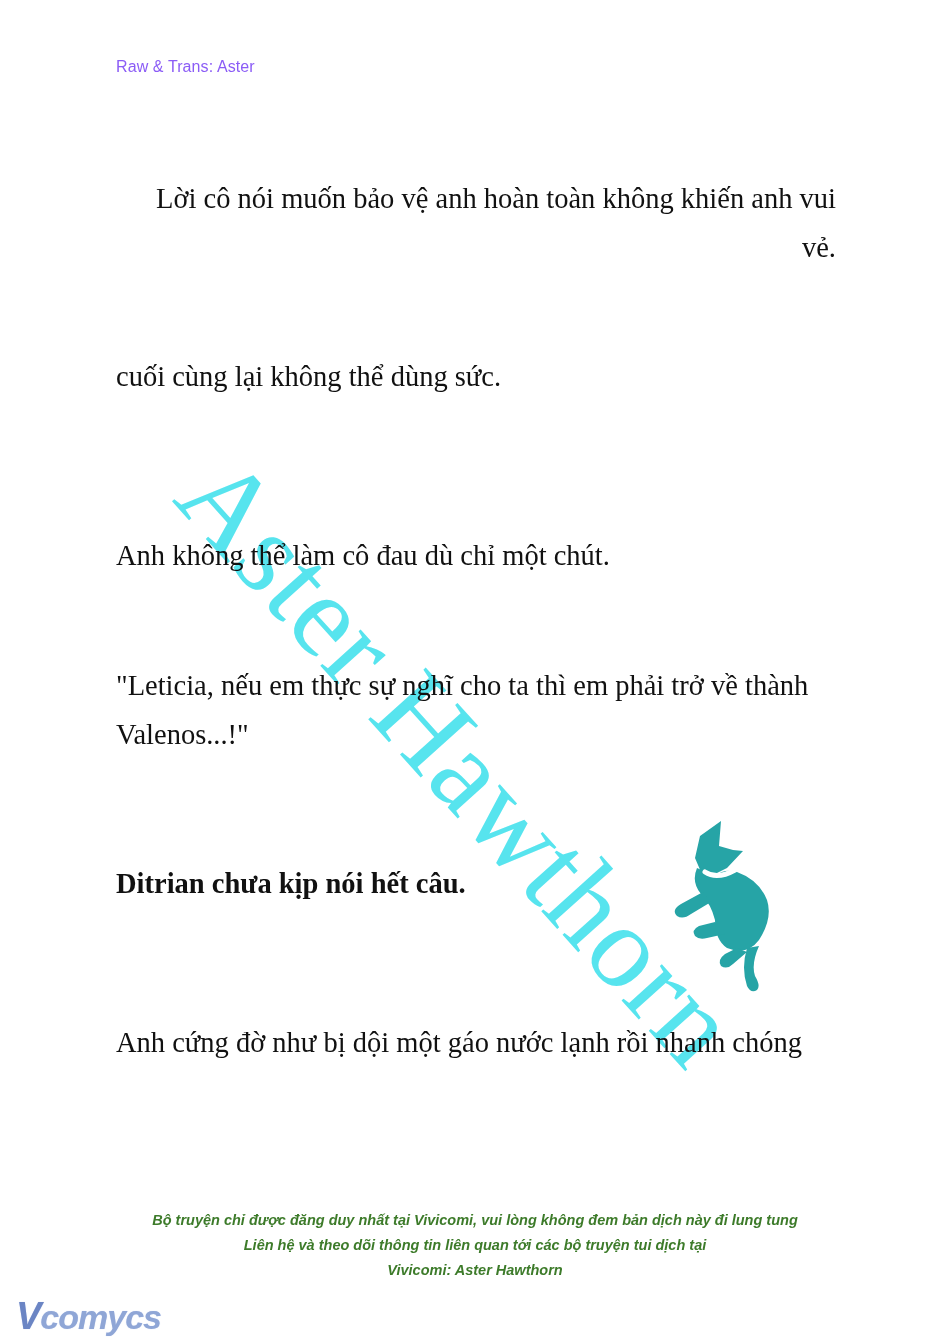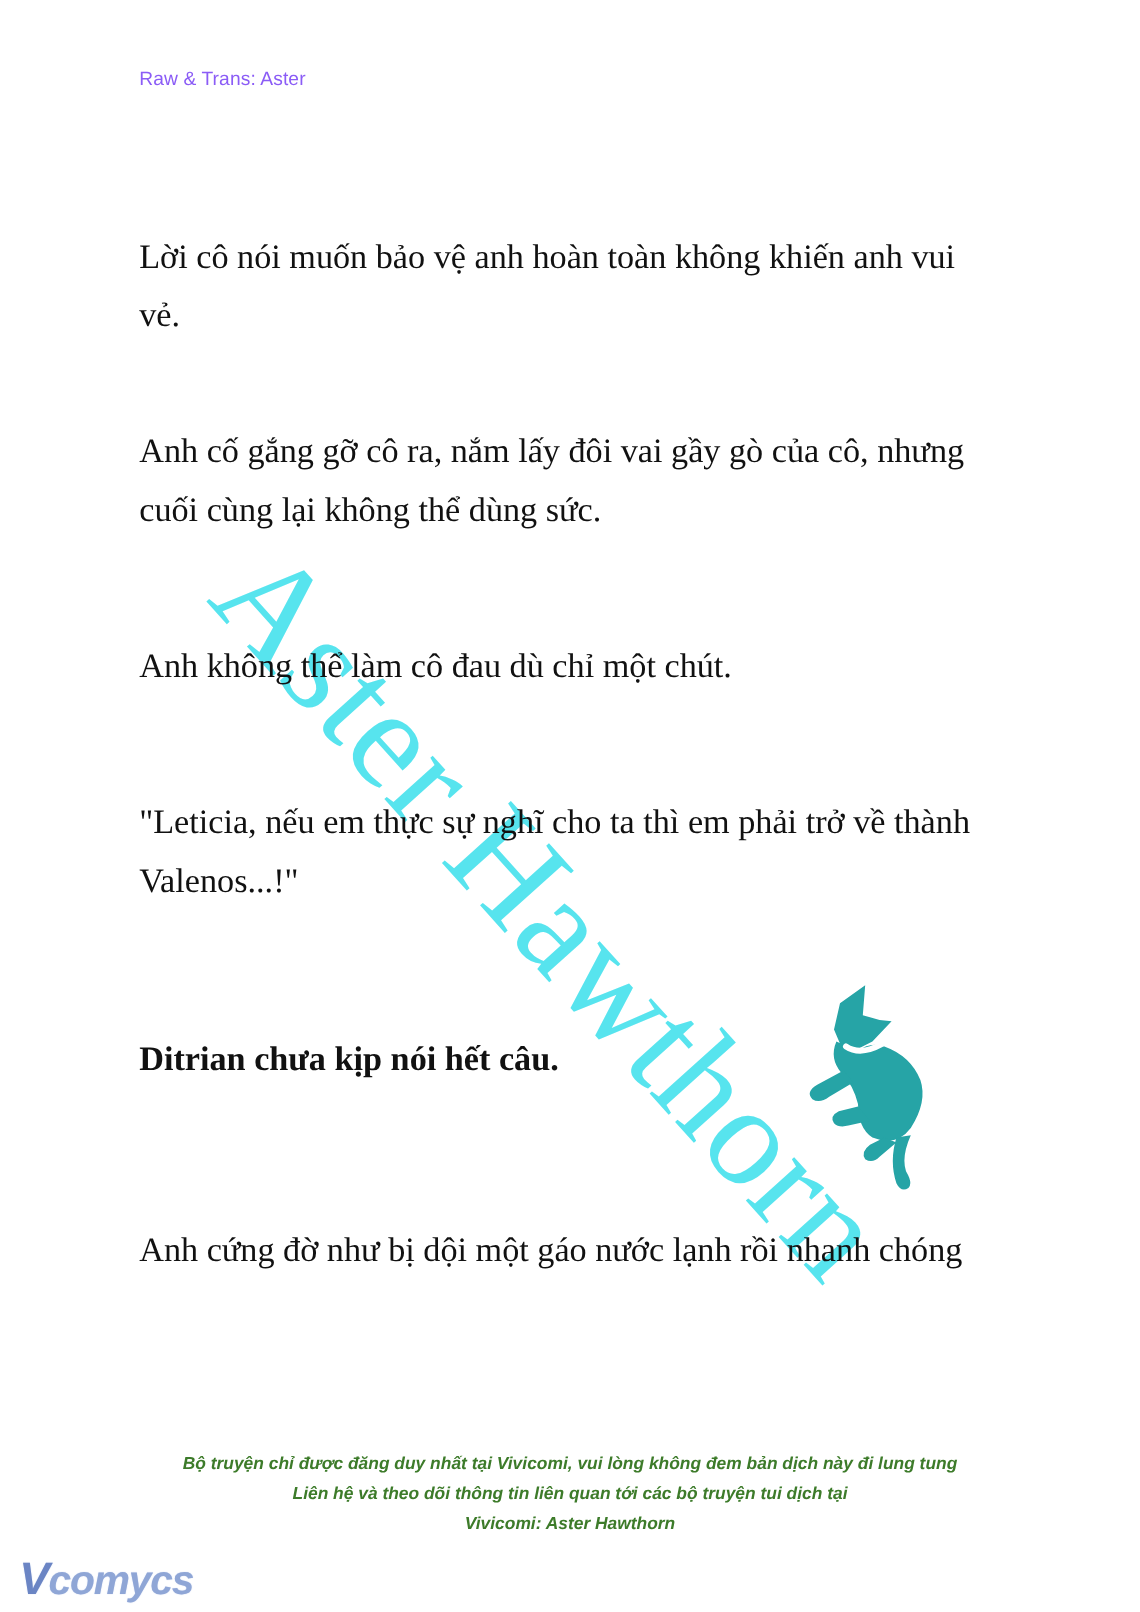--- a/index.html
+++ b/index.html
@@ -95,26 +95,25 @@
     }
   </style>
 </head>
 <body>
 
 <div class="header">Raw &amp; Trans: Aster</div>
 
 <div class="watermark">Aster Hawthorn</div>
 
 <div class="content">
-  <p class="para" style="top:190px;margin:0;">
+  <p class="para" style="top:174px;margin:0;text-align:right;">
     <span class="line">Lời cô nói muốn bảo vệ anh hoàn toàn không khiến anh vui</span>
     <span class="line">vẻ.</span>
   </p>
   <p class="para" style="top:352px;margin:0;">
-    <span class="line">Anh cố gắng gỡ cô ra, nắm lấy đôi vai gầy gò của cô, nhưng</span>
     <span class="line">cuối cùng lại không thể dùng sức.</span>
   </p>
   <p class="para" style="top:531px;margin:0;">
     <span class="line">Anh không thể làm cô đau dù chỉ một chút.</span>
   </p>
   <p class="para" style="top:661px;margin:0;">
     <span class="line">"Leticia, nếu em thực sự nghĩ cho ta thì em phải trở về thành</span>
     <span class="line">Valenos...!"</span>
   </p>
   <p class="para" style="top:859px;margin:0;font-weight:bold;">

